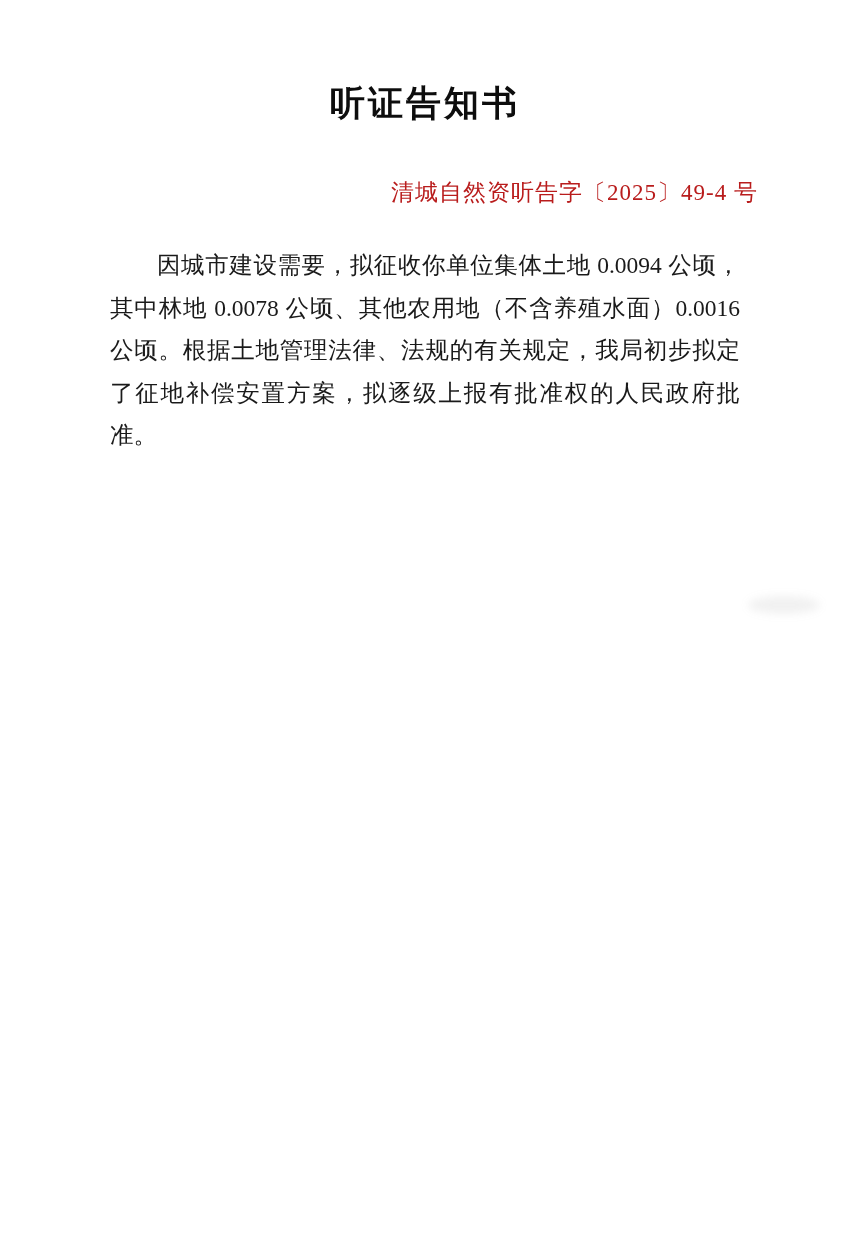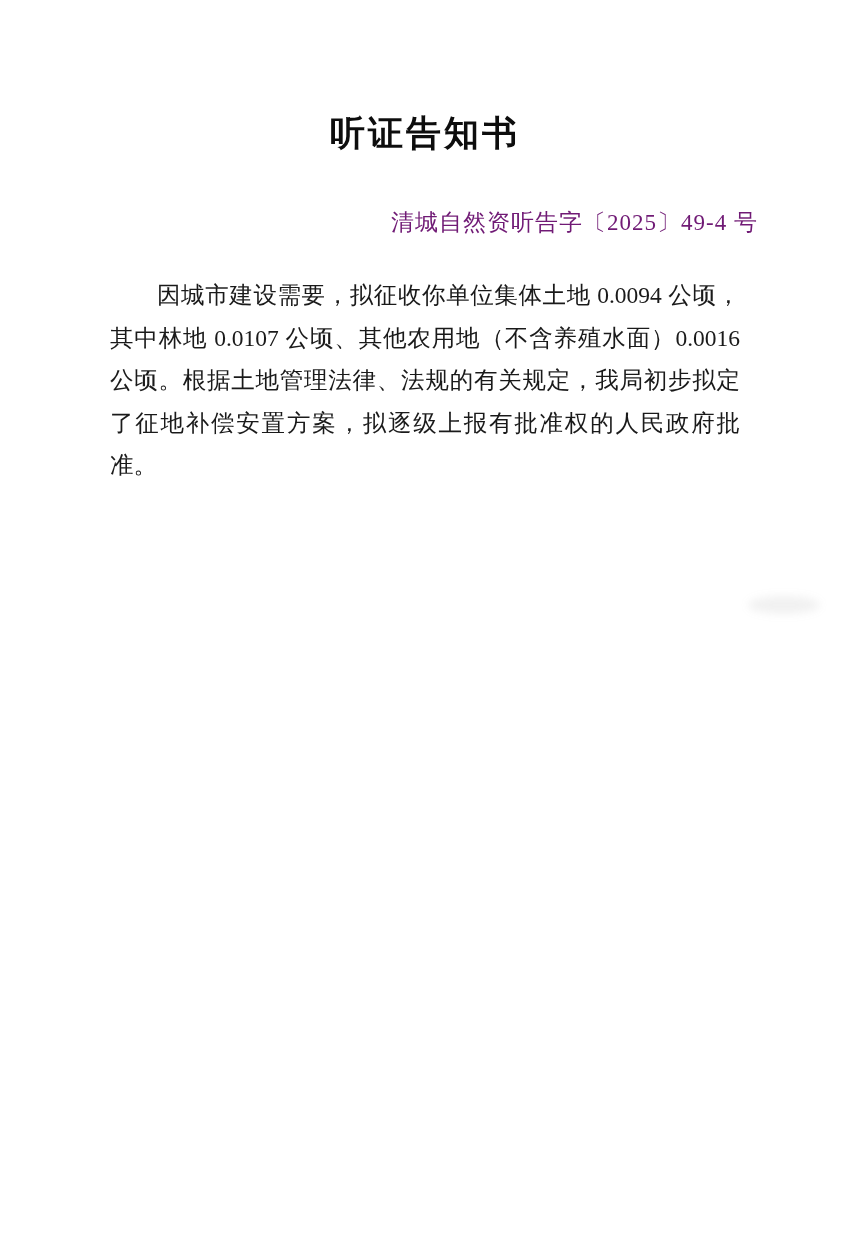--- a/index.html
+++ b/index.html
@@ -11,35 +11,35 @@
     position: relative;
     width: 850px;
     height: 1248px;
     background: #ffffff;
     overflow: hidden;
     font-family: "Liberation Serif", "DejaVu Serif", serif;
     color: #161616;
   }
   .doc-title {
     margin: 0;
-    padding-top: 110px;
+    padding-top: 80px;
     text-align: center;
     font-family: "Liberation Sans", "DejaVu Sans", sans-serif;
     font-weight: bold;
     font-size: 35px;
     letter-spacing: 3px;
     color: #0d0d0d;
   }
   .doc-number {
     margin-top: 50px;
     padding-right: 92px;
     text-align: right;
     font-size: 23px;
     letter-spacing: 1px;
-    color: #701a75;
+    color: #b91c1c;
   }
   .doc-body {
     margin: 36px 110px 0 110px;
     width: 630px;
     font-size: 23.5px;
     line-height: 42.6px;
     text-align: justify;
     text-justify: inter-ideograph;
     color: #1a1a1a;
   }
@@ -67,20 +67,20 @@
 <body>
 
 <div class="page">
 
   <h1 class="doc-title">听证告知书</h1>
 
   <div class="doc-number">清城自然资听告字〔2025〕49-4 号</div>
 
   <div class="doc-body">
 
-    <p class="para">因城市建设需要，拟征收你单位集体土地 0.0094 公顷，其中林地 0.0107 公顷、其他农用地（不含养殖水面）0.0016 公顷。根据土地管理法律、法规的有关规定，我局初步拟定了征地补偿安置方案，拟逐级上报有批准权的人民政府批准。</p>
+    <p class="para">因城市建设需要，拟征收你单位集体土地 0.0094 公顷，其中林地 0.0078 公顷、其他农用地（不含养殖水面）0.0016 公顷。根据土地管理法律、法规的有关规定，我局初步拟定了征地补偿安置方案，拟逐级上报有批准权的人民政府批准。</p>
 
 
   </div>
 
   <div class="scan-artifact"></div>
 
 </div>
 
 </body></html>

